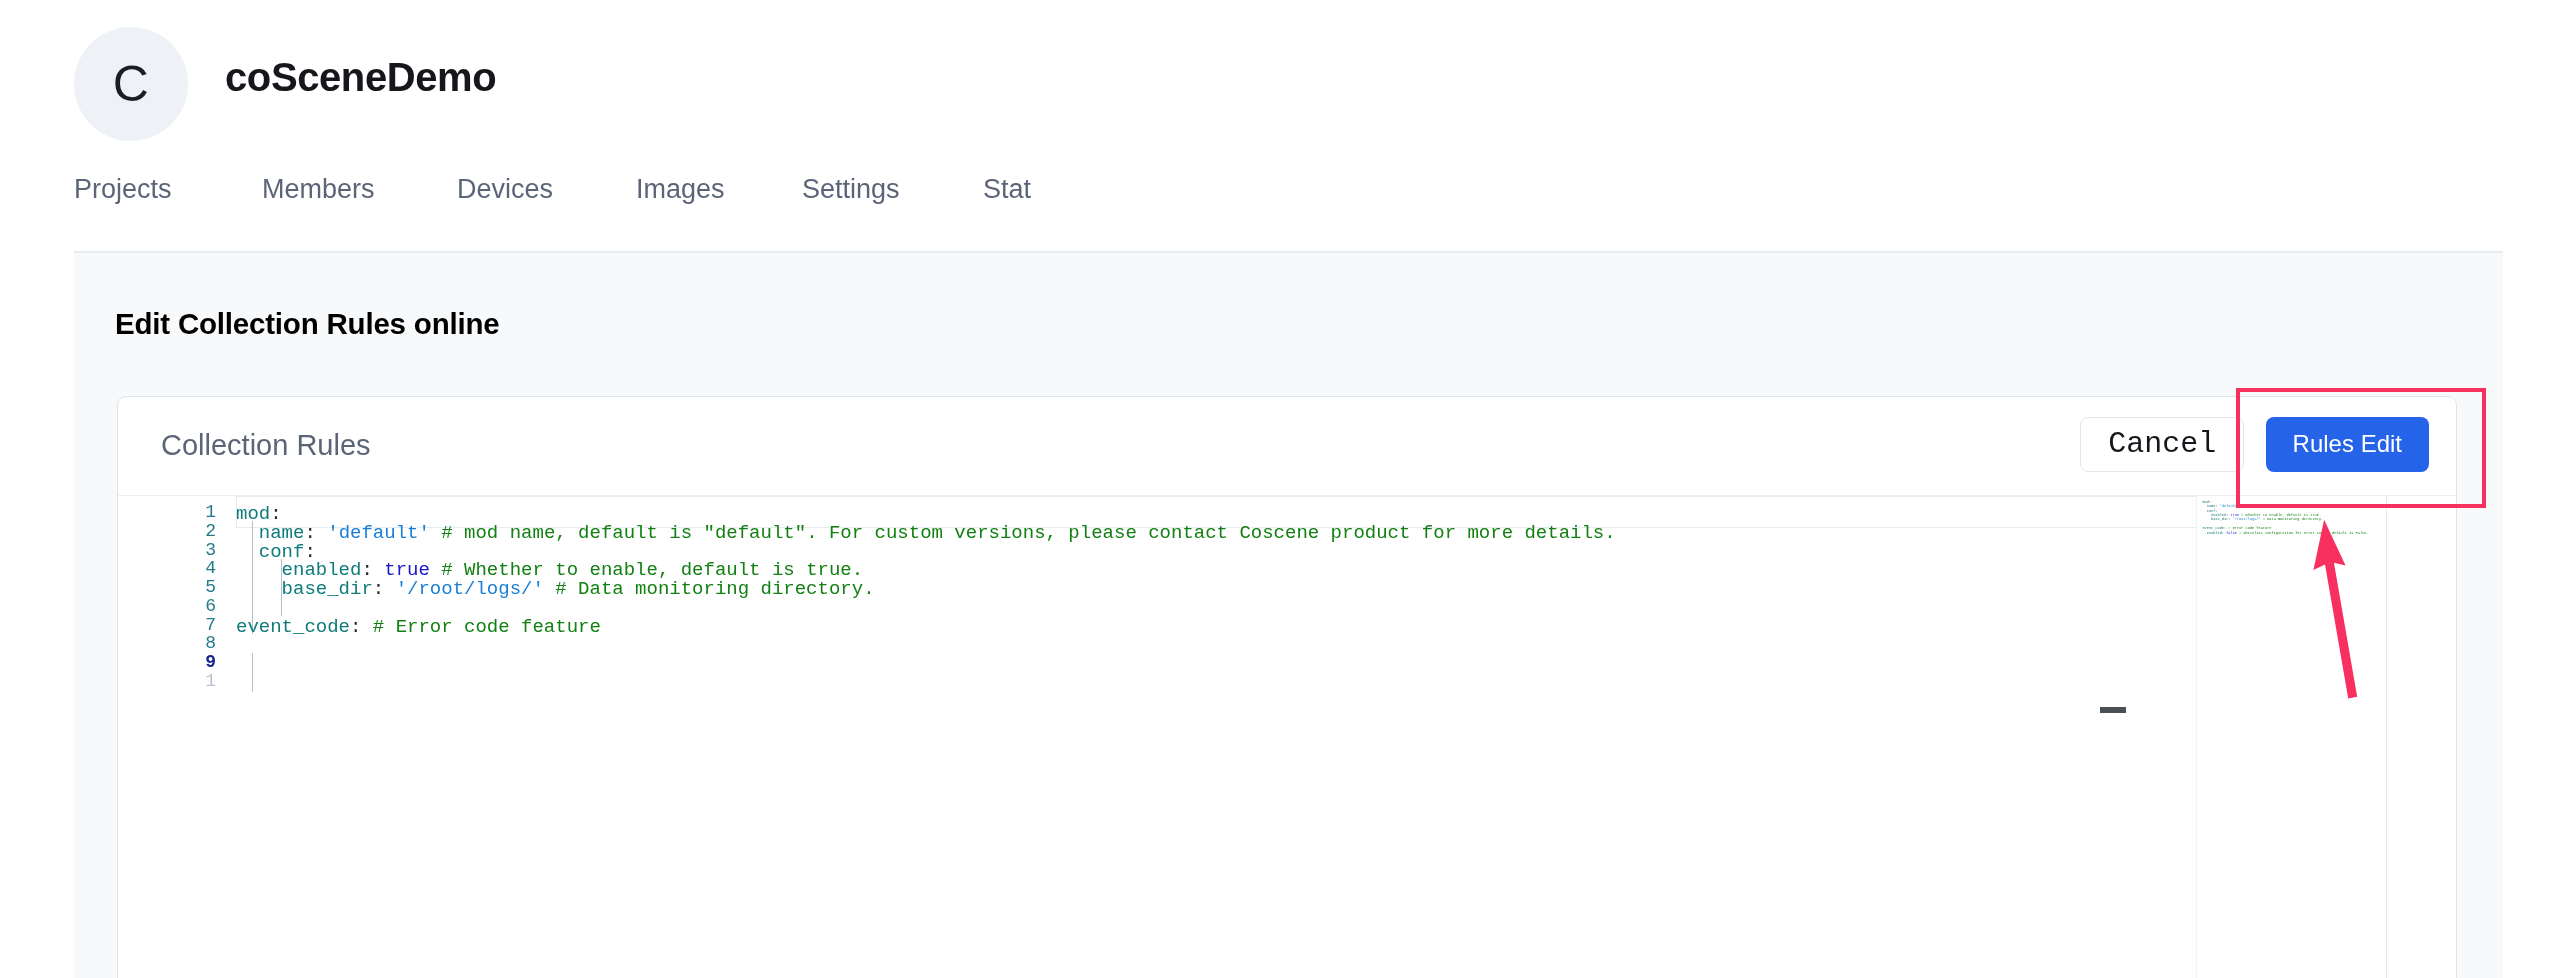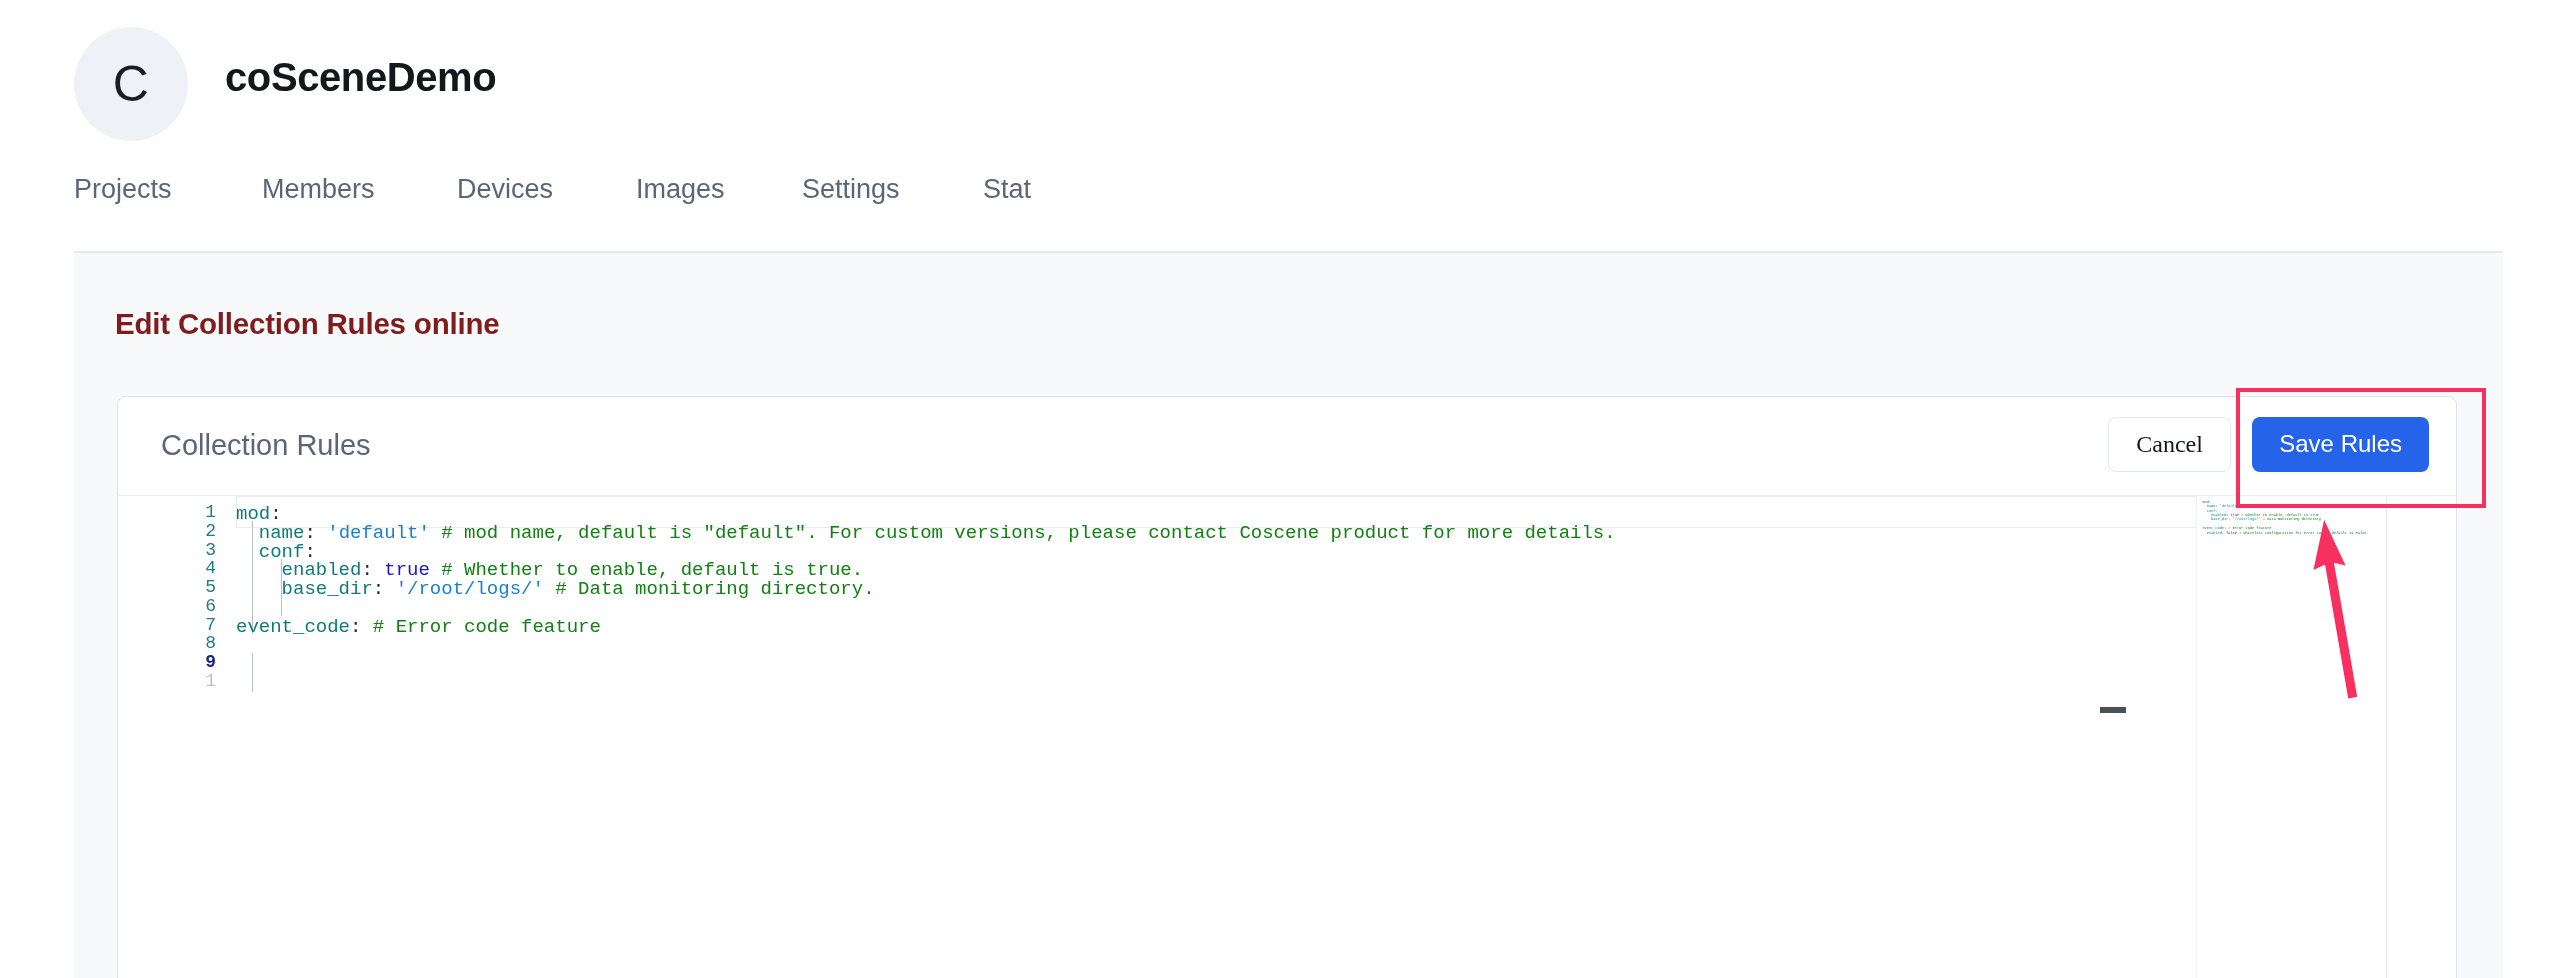--- a/index.html
+++ b/index.html
@@ -87,21 +87,21 @@
     left: 74px; top: 253px;
     width: 2429px;
     height: 726px;
     background: #f7f9fb;
   }
   #page-heading {
     position: absolute;
     left: 41px; top: 54px;
     font-size: 29.5px;
     font-weight: 700;
-    color: #7f1d1d;
+    color: #000000;
     letter-spacing: -0.2px;
     white-space: nowrap;
   }
 
   
   #rules-card {
     position: absolute;
     left: 43px; top: 143px;
     width: 2340px;
     height: 590px;
@@ -134,22 +134,22 @@
     gap: 21.4px;
   }
   #cancel-button {
     box-sizing: border-box;
     height: 55px;
     padding: 0 27px;
     border: 0.9px solid #e2e6ee;
     border-radius: 8px;
     background: #ffffff;
     color: #15171c;
-    font-size: 24px;
-    font-family: Liberation Serif, serif;
+    font-size: 30px;
+    font-family: Liberation Mono, monospace;
     cursor: pointer;
     display: flex;
     align-items: center;
     justify-content: center;
     white-space: nowrap;
   }
   #save-edit-button {
     box-sizing: border-box;
     height: 55px;
     padding: 0 27px;
@@ -317,21 +317,21 @@
 <div id="content-panel">
 
   <div id="page-heading">Edit Collection Rules online</div>
 
   <div id="rules-card">
 
     <div id="card-header">
       <div id="card-title">Collection Rules</div>
       <div id="card-actions">
         <button id="cancel-button">Cancel</button>
-        <button id="save-edit-button">Save Rules</button>
+        <button id="save-edit-button">Rules Edit</button>
       </div>
     </div>
     <div id="card-divider"></div>
 
     <div id="code-editor">
       <div id="gutter"></div>
 
       <div id="active-line-top-shade"></div>
       <div id="active-line-box"></div>
 

